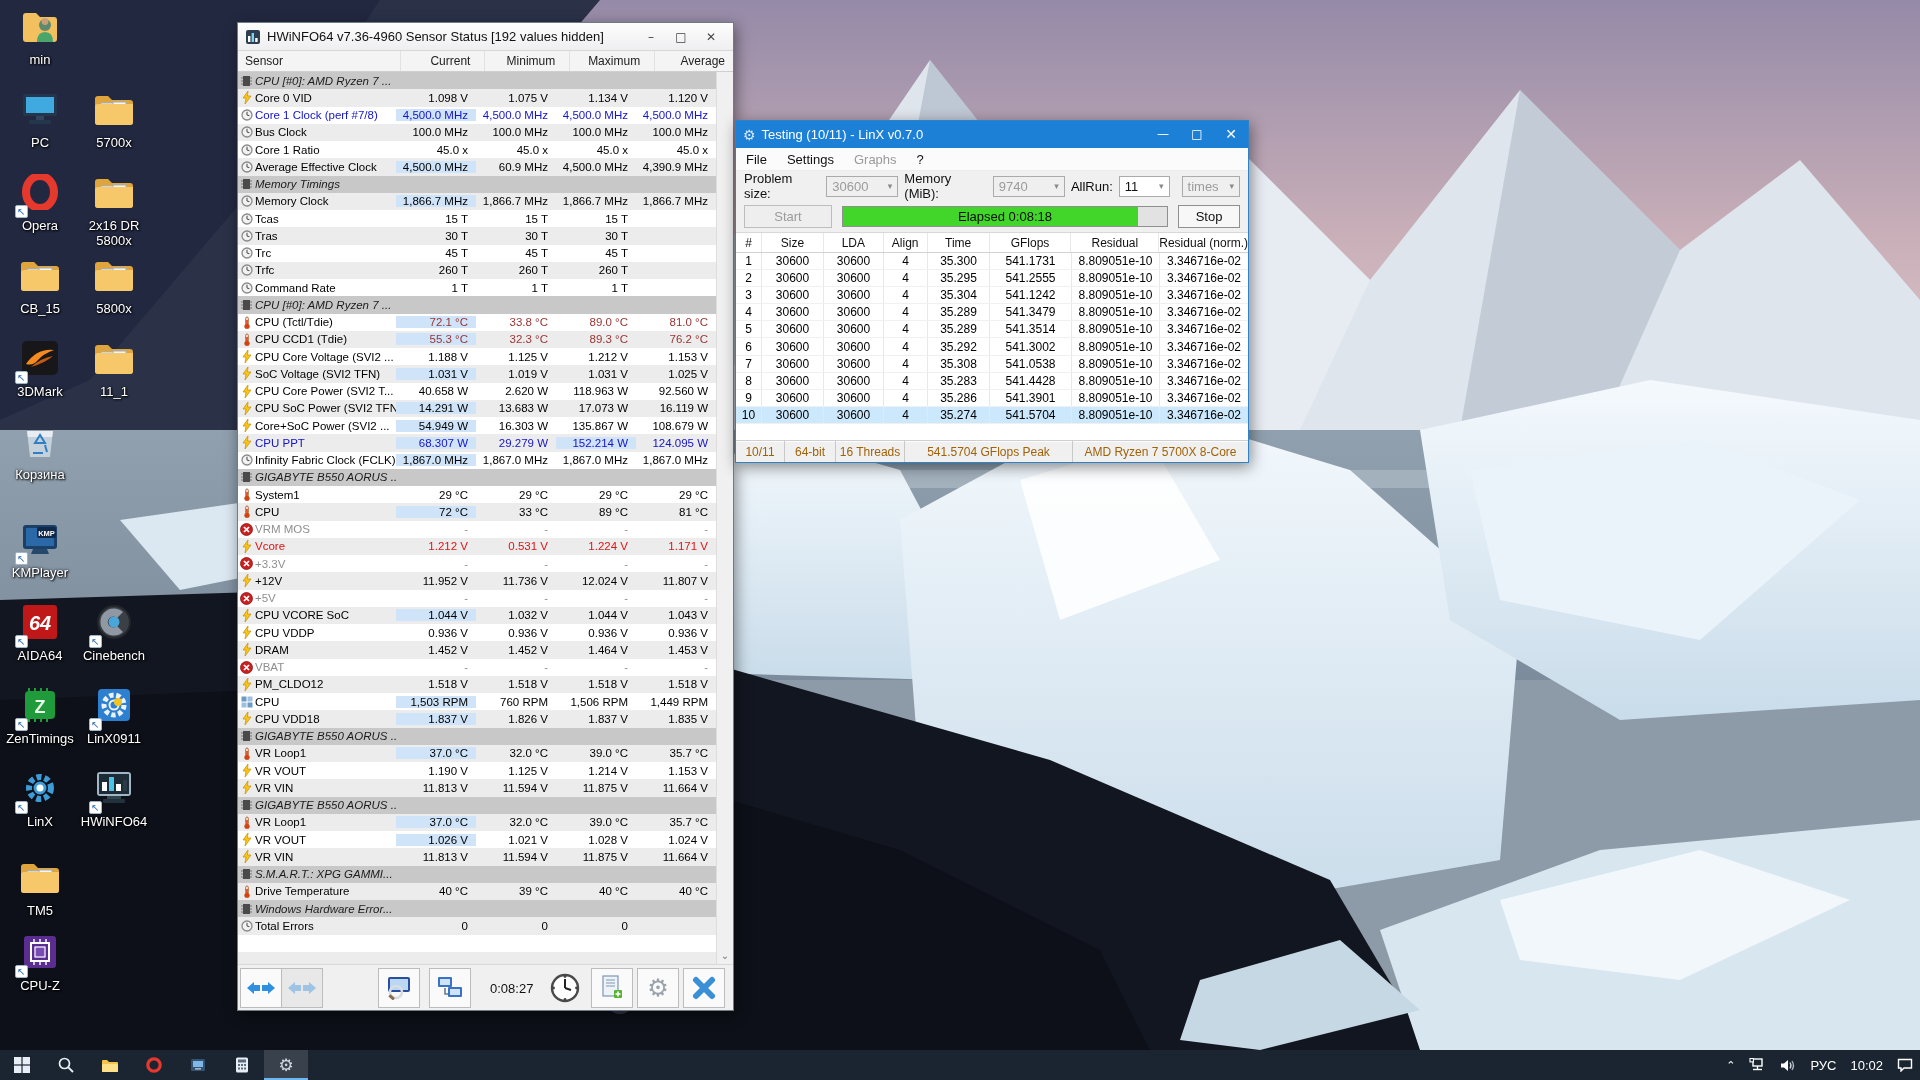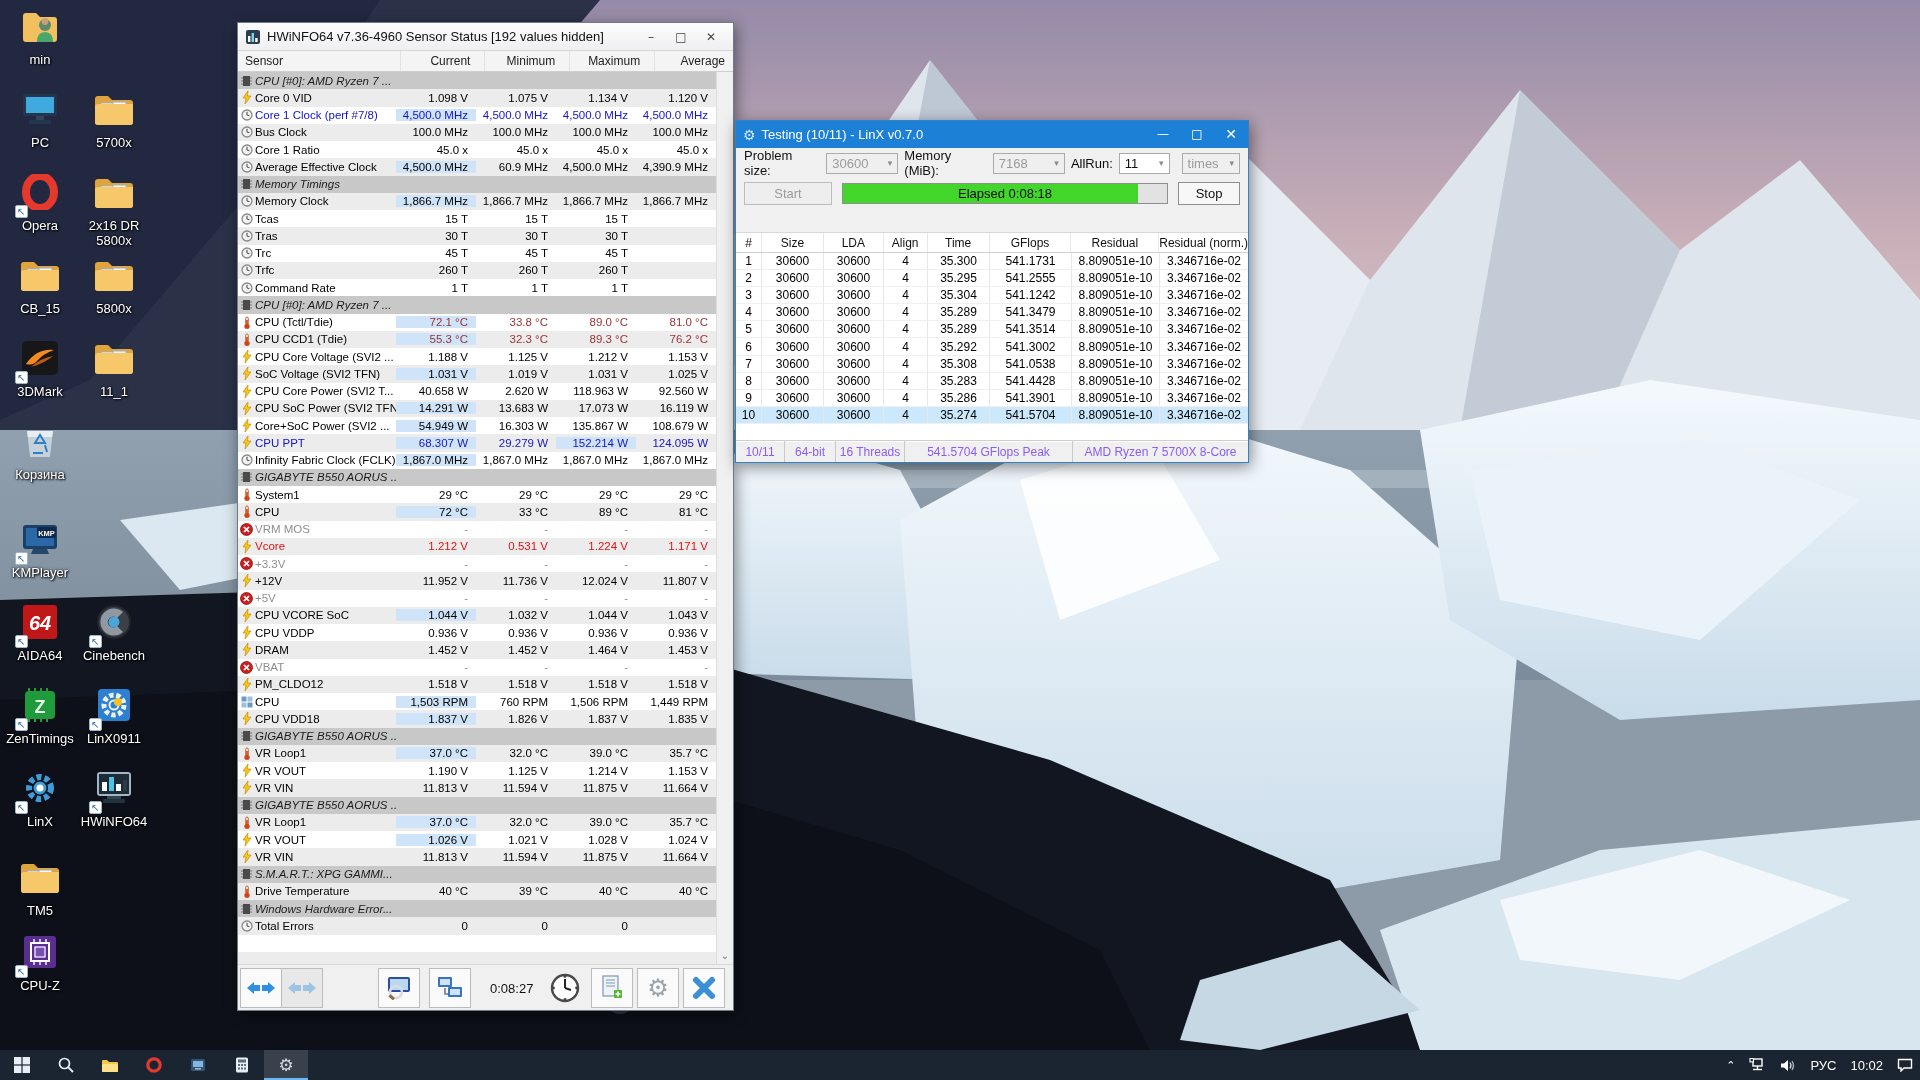--- a/index.html
+++ b/index.html
@@ -67,21 +67,21 @@
   #lx-stop{width:62px;color:#111;background:#f7f7f7;border-color:#8f8f8f;text-align:right;}
   .pbar{flex:1;height:21px;border:1px solid #8f8f8f;background:#e2e2e2;margin:0 10px;position:relative;}
   .pfill{position:absolute;left:0;top:0;bottom:0;background:#43d62a;}
   .ptext{position:absolute;inset:0;display:flex;align-items:center;justify-content:center;font-size:13px;color:#0a0a0a;}
   .lx-table{position:absolute;left:0;right:0;top:111px;bottom:22px;background:#fff;border-top:1px solid #d8d8d8;overflow:hidden;}
   .lx-hrow{display:flex;height:20px;align-items:center;border-bottom:1px solid #d2d2d2;color:#111;font-size:12px;background:#fff;}
   .lx-row{display:flex;height:17.1px;align-items:center;font-size:12px;border-bottom:1px solid #f0f0f0;color:#000;}
   .lx-row.sel{background:#cbe8fc;}
   .lx-cell{text-align:center;border-right:1px solid #e8e8e8;height:100%;display:flex;align-items:center;justify-content:center;white-space:nowrap;}
   .w-n{width:26px;}.w-size{width:62px;}.w-lda{width:60px;}.w-align{width:44px;}.w-time{width:62px;}.w-gf{width:82px;}.w-res{width:88px;}.w-resn{flex:1;border-right:none;}
-  .lx-status{position:absolute;left:0;right:0;bottom:0;height:22px;display:flex;background:#f0f0f0;border-top:1px solid #cfcfcf;font-size:12px;color:#8b5cf6;}
+  .lx-status{position:absolute;left:0;right:0;bottom:0;height:22px;display:flex;background:#f0f0f0;border-top:1px solid #cfcfcf;font-size:12px;color:#a16207;}
   .lx-status .st{border-right:1px solid #c9c9c9;display:flex;align-items:center;justify-content:center;box-shadow:inset 0 1px 0 #fdfdfd;}
 
   
   #taskbar{position:absolute;left:0;bottom:0;width:1920px;height:30px;background:#1b2532;display:flex;align-items:stretch;z-index:50;}
   .tb-item{width:44px;display:flex;align-items:center;justify-content:center;color:#e8eef5;}
   .tb-item.active{background:rgba(255,255,255,.13);box-shadow:inset 0 -2px 0 #6cb8f0;}
   .tb-tray{margin-left:auto;display:flex;align-items:center;color:#fff;font-size:13px;}
   .tb-tray .tr{padding:0 7px;display:flex;align-items:center;justify-content:center;height:30px;}
   .glyph{font-family:"DejaVu Sans",sans-serif;}
 </style>
@@ -1132,29 +1132,35 @@
   </div>
 
   <div class="win" id="linx">
     <div class="lx-titlebar">
       <span class="glyph" style="font-size:14px;color:#d7e9fa">⚙</span>
       <span class="ttl">Testing (10/11) - LinX v0.7.0</span>
       <span class="lx-cap">—</span>
       <span class="lx-cap">□</span>
       <span class="lx-cap" style="font-size:14px">✕</span>
     </div>
+    <div class="lx-menubar">
+      <span class="mi">File</span>
+      <span class="mi">Settings</span>
+      <span class="mi dis">Graphs</span>
+      <span class="mi">?</span>
+    </div>
     <div class="lx-controls">
       <span>Problem size:</span>
       <span class="combo dis" style="width:74px">
         <span class="cv">30600</span>
           <span class="ch glyph">▾</span>
       </span>
       <span>Memory (MiB):</span>
       <span class="combo dis" style="width:74px">
-        <span class="cv">7168</span>
+        <span class="cv">9740</span>
           <span class="ch glyph">▾</span>
       </span>
       <span style="color:#000000">All</span>
       <span style="margin-left:auto">Run:</span>
       <span class="combo" style="width:52px">
         <span class="cv">11</span>
           <span class="ch glyph">▾</span>
       </span>
       <span class="combo dis" style="width:60px;margin-right:0">
         <span class="cv">times</span>

